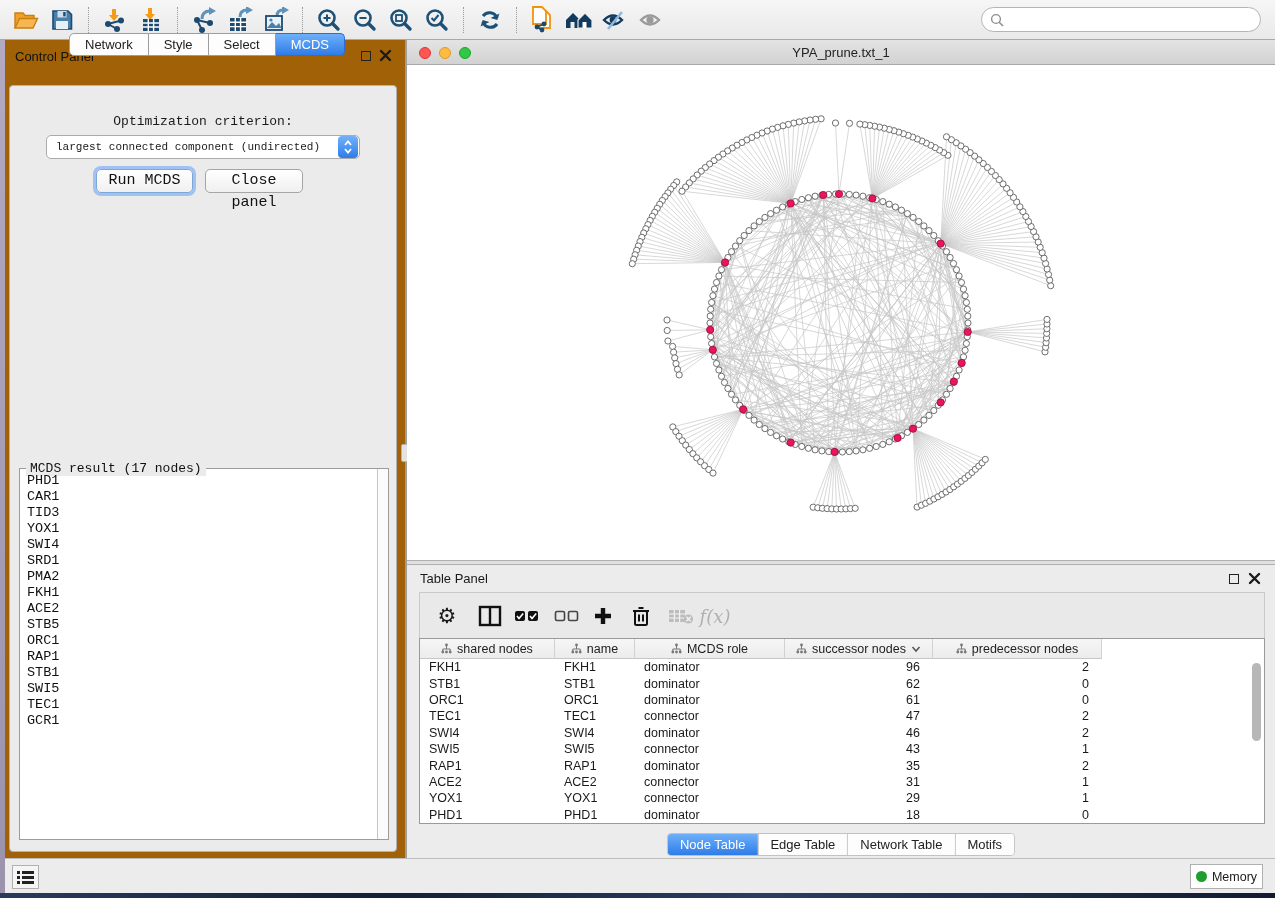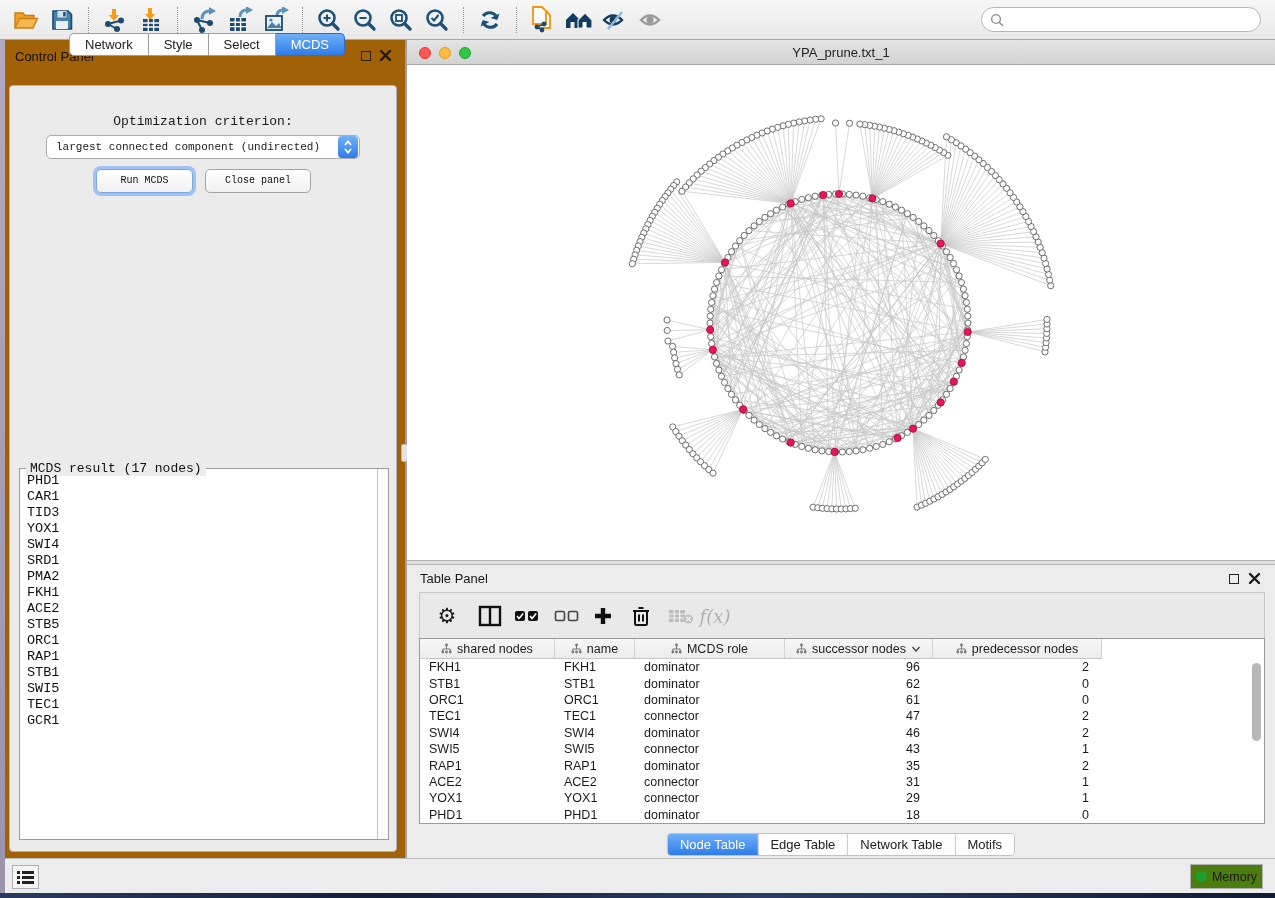--- a/index.html
+++ b/index.html
@@ -38,23 +38,23 @@
   .cp-tab:last-child { border-radius:0 5px 5px 0; }
   .cp-tab.sel { background:linear-gradient(#6fb0f9,#2e7ce9); color:#fff; border-color:#2a6fd4; }
 
   .opt-label { position:absolute; top:28px; left:0; width:100%; text-align:center; font-size:13px; }
   .cp-select { position:absolute; left:36px; top:49px; width:314px; height:24px; background:#fff;
     border:1px solid #ababab; border-radius:5px; display:flex; align-items:center; font-size:11px; }
   .cp-select .val { flex:1; padding-left:9px; white-space:nowrap; overflow:hidden; }
   .cp-select .stepper { width:20px; height:22px; border-radius:4px; margin-right:1px;
     background:linear-gradient(#72b1fa,#2e7ce9); display:flex; flex-direction:column; align-items:center; justify-content:center; }
   .cp-btn { position:absolute; top:83px; height:24px; background:linear-gradient(#ffffff,#f0f0f0);
-    border:1px solid #a5a5a5; border-radius:5px; font-size:10px; text-align:center; line-height:22px; color:#111;}
+    border:1px solid #a5a5a5; border-radius:5px; font-size:15px; text-align:center; line-height:22px; color:#111;}
   .cp-btn.run { left:86px; width:97px; box-shadow:0 0 0 3px rgba(110,165,245,.6); border-color:#7ba7d9; }
-  .cp-btn.closep { left:195px; width:106px; }
+  .cp-btn.closep { left:195px; width:98px; }
 
   .fieldset { position:absolute; left:9px; top:382px; width:370px; height:372px; border:1px solid #9c9c9c; background:#fff; }
   .fieldset .legend { position:absolute; top:-8px; left:6px; background:#ebebeb; padding:0 4px; font-size:13px; color:#111; }
   .mcds-list { position:absolute; left:1px; top:4px; bottom:1px; right:12px; overflow:hidden; }
   .mcds-item { font-size:13.5px; line-height:16px; padding-left:6px; color:#111; }
   .mcds-scroll { position:absolute; top:0; right:0; width:11px; height:100%; background:#fbfbfb; border-left:1px solid #c5c5c5; }
 
   .vsplit { position:absolute; left:405px; top:40px; width:2px; height:818px; background:#9e9e9e; }
   .vsplit-handle { position:absolute; left:401px; top:444px; width:10px; height:18px; background:#e3e3e3; border:1px solid #b5b5b5; border-radius:2px; }
 
@@ -92,21 +92,21 @@
   .tp-tabs { position:absolute; top:268px; left:50%; transform:translateX(-50%); display:flex;
      background:#fff; border:1px solid #c2c2c2; border-radius:4px; overflow:hidden; }
   .tp-tab { height:21px; line-height:21px; padding:0 12px; font-size:13px; border-left:1px solid #c9c9c9; color:#222; background:#fdfdfd;}
   .tp-tab:first-child { border-left:none; }
   .tp-tab.sel { background:linear-gradient(#6fb0f9,#2e7ce9); color:#fff; }
 
   
   .statusbar { position:absolute; left:0; top:858px; width:1275px; height:35px; background:#ececec; border-top:1px solid #bdbdbd; }
   .list-btn { position:absolute; left:12px; top:6px; width:27px; height:24px; background:#f5f5f5; border:1px solid #b0b0b0;
     display:flex; align-items:center; justify-content:center; }
-  .mem-btn { position:absolute; right:12px; top:5px; width:73px; height:25px; background:#4d7c0f; border:1px solid #b0b0b0;
+  .mem-btn { position:absolute; right:12px; top:5px; width:73px; height:25px; background:#ffffff; border:1px solid #b0b0b0;
     display:flex; align-items:center; justify-content:center; gap:5px; font-size:12.5px; }
   .mem-dot { width:11px; height:11px; border-radius:50%; background:#1f9d2f; }
 </style>
 </head>
 <body>
 
 <div id="app">
 
   <div class="toolbar">
     <div class="tb-btn">

